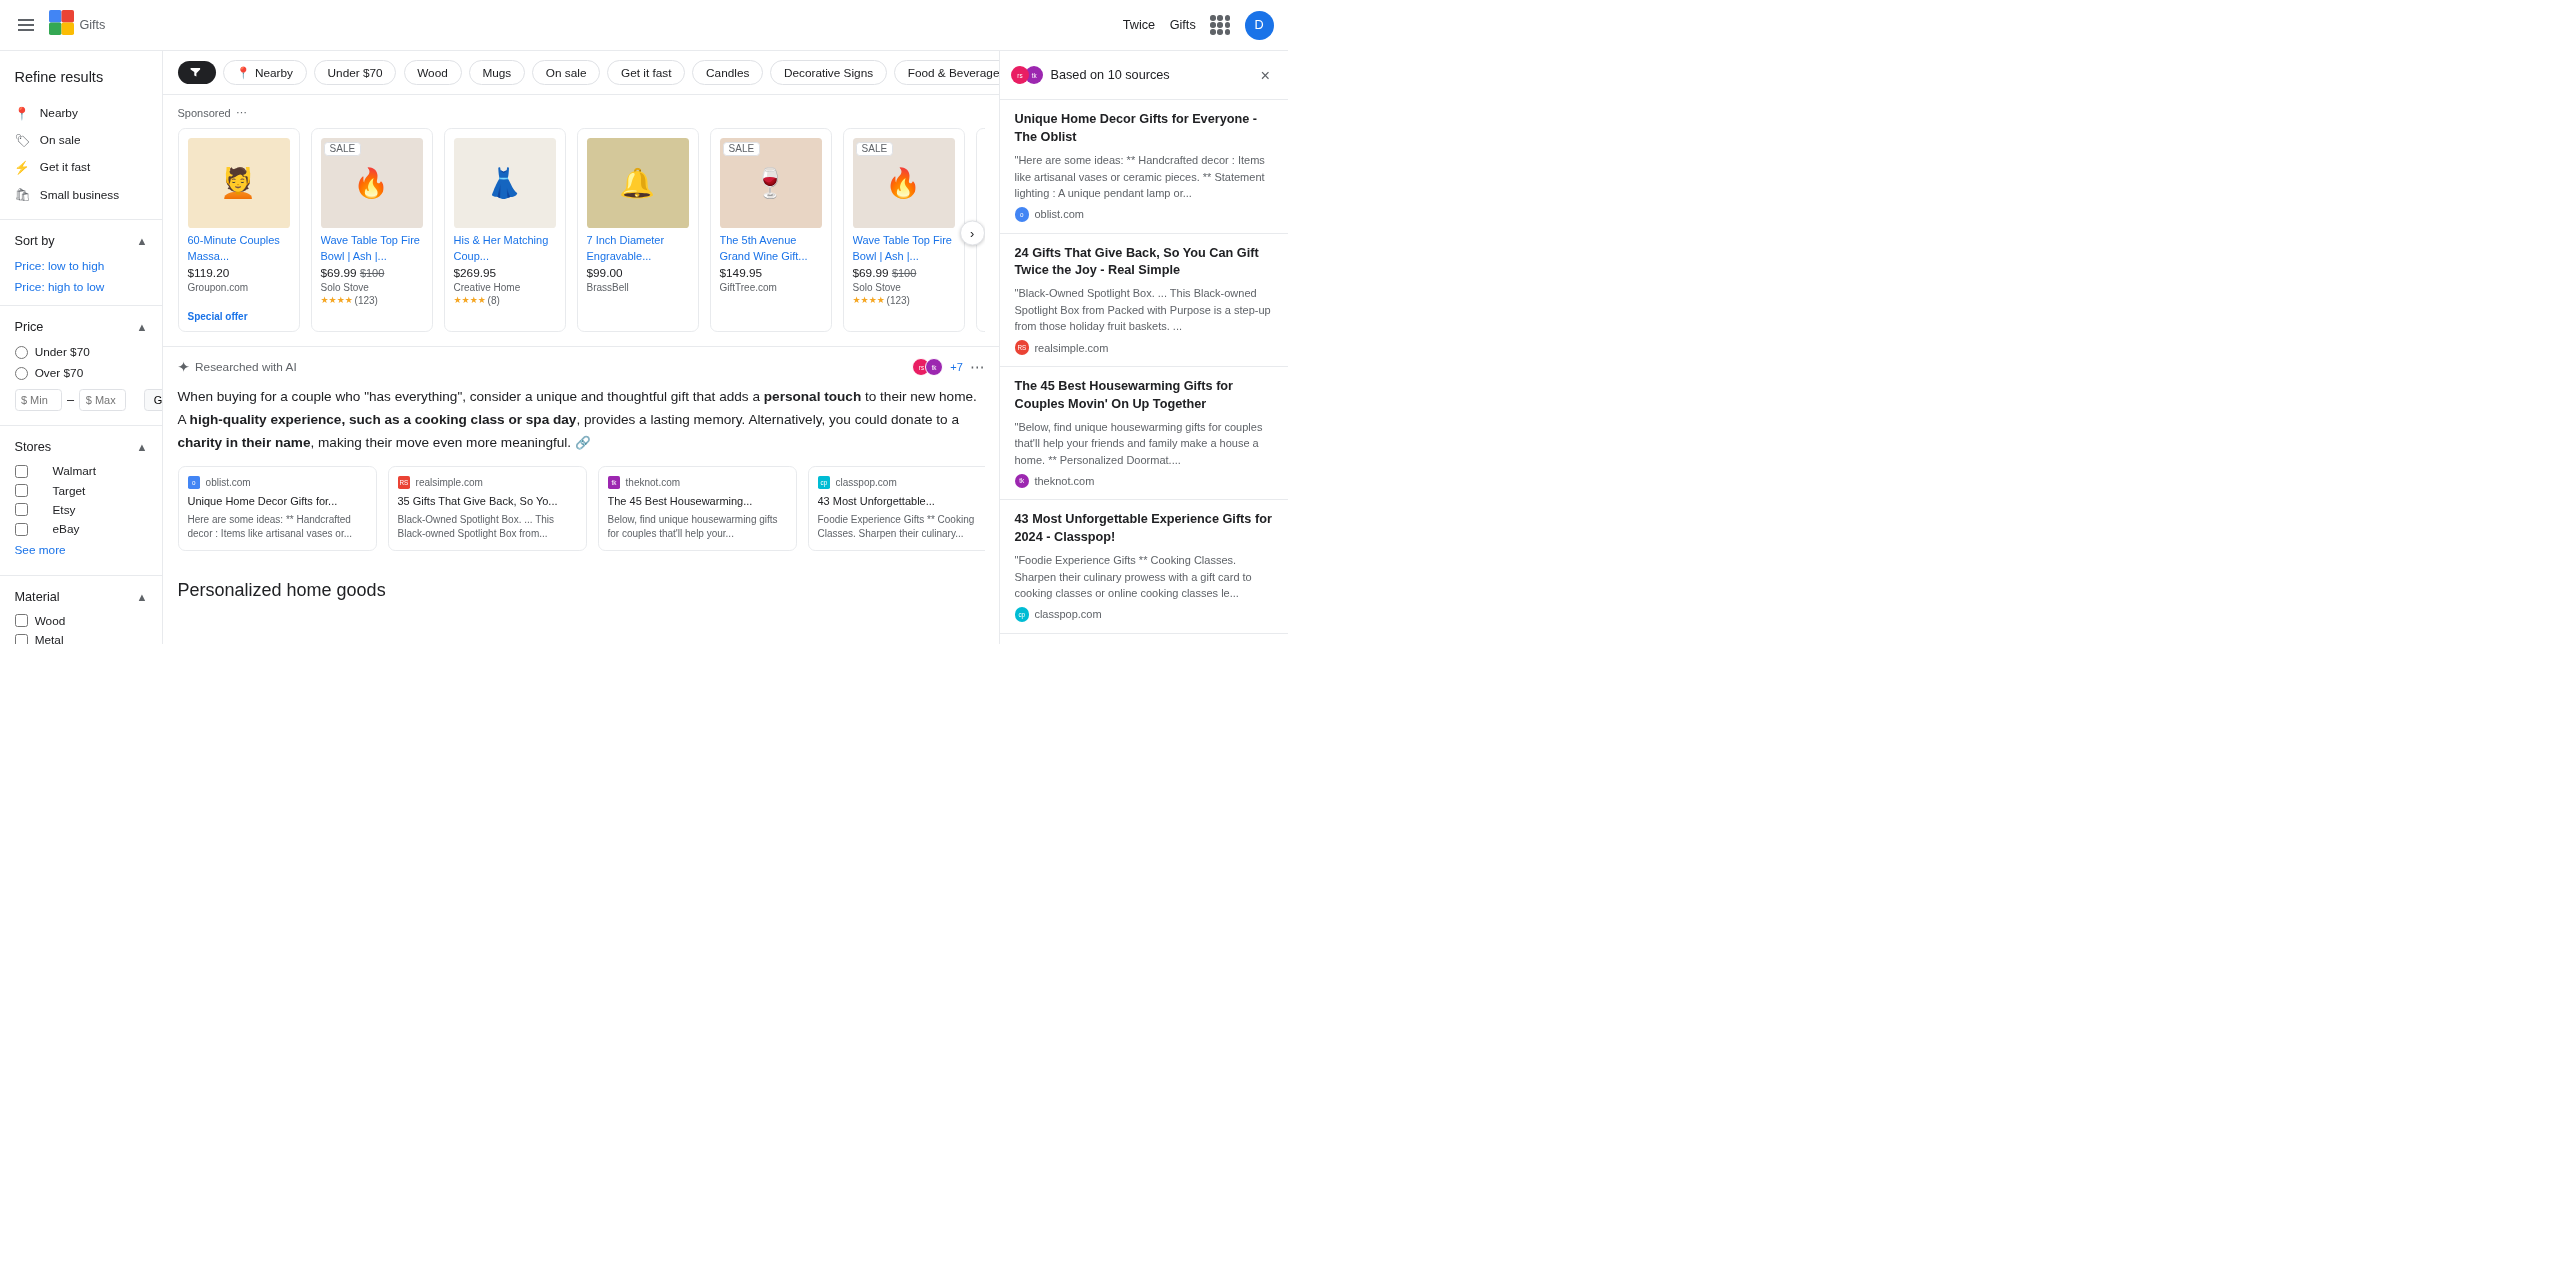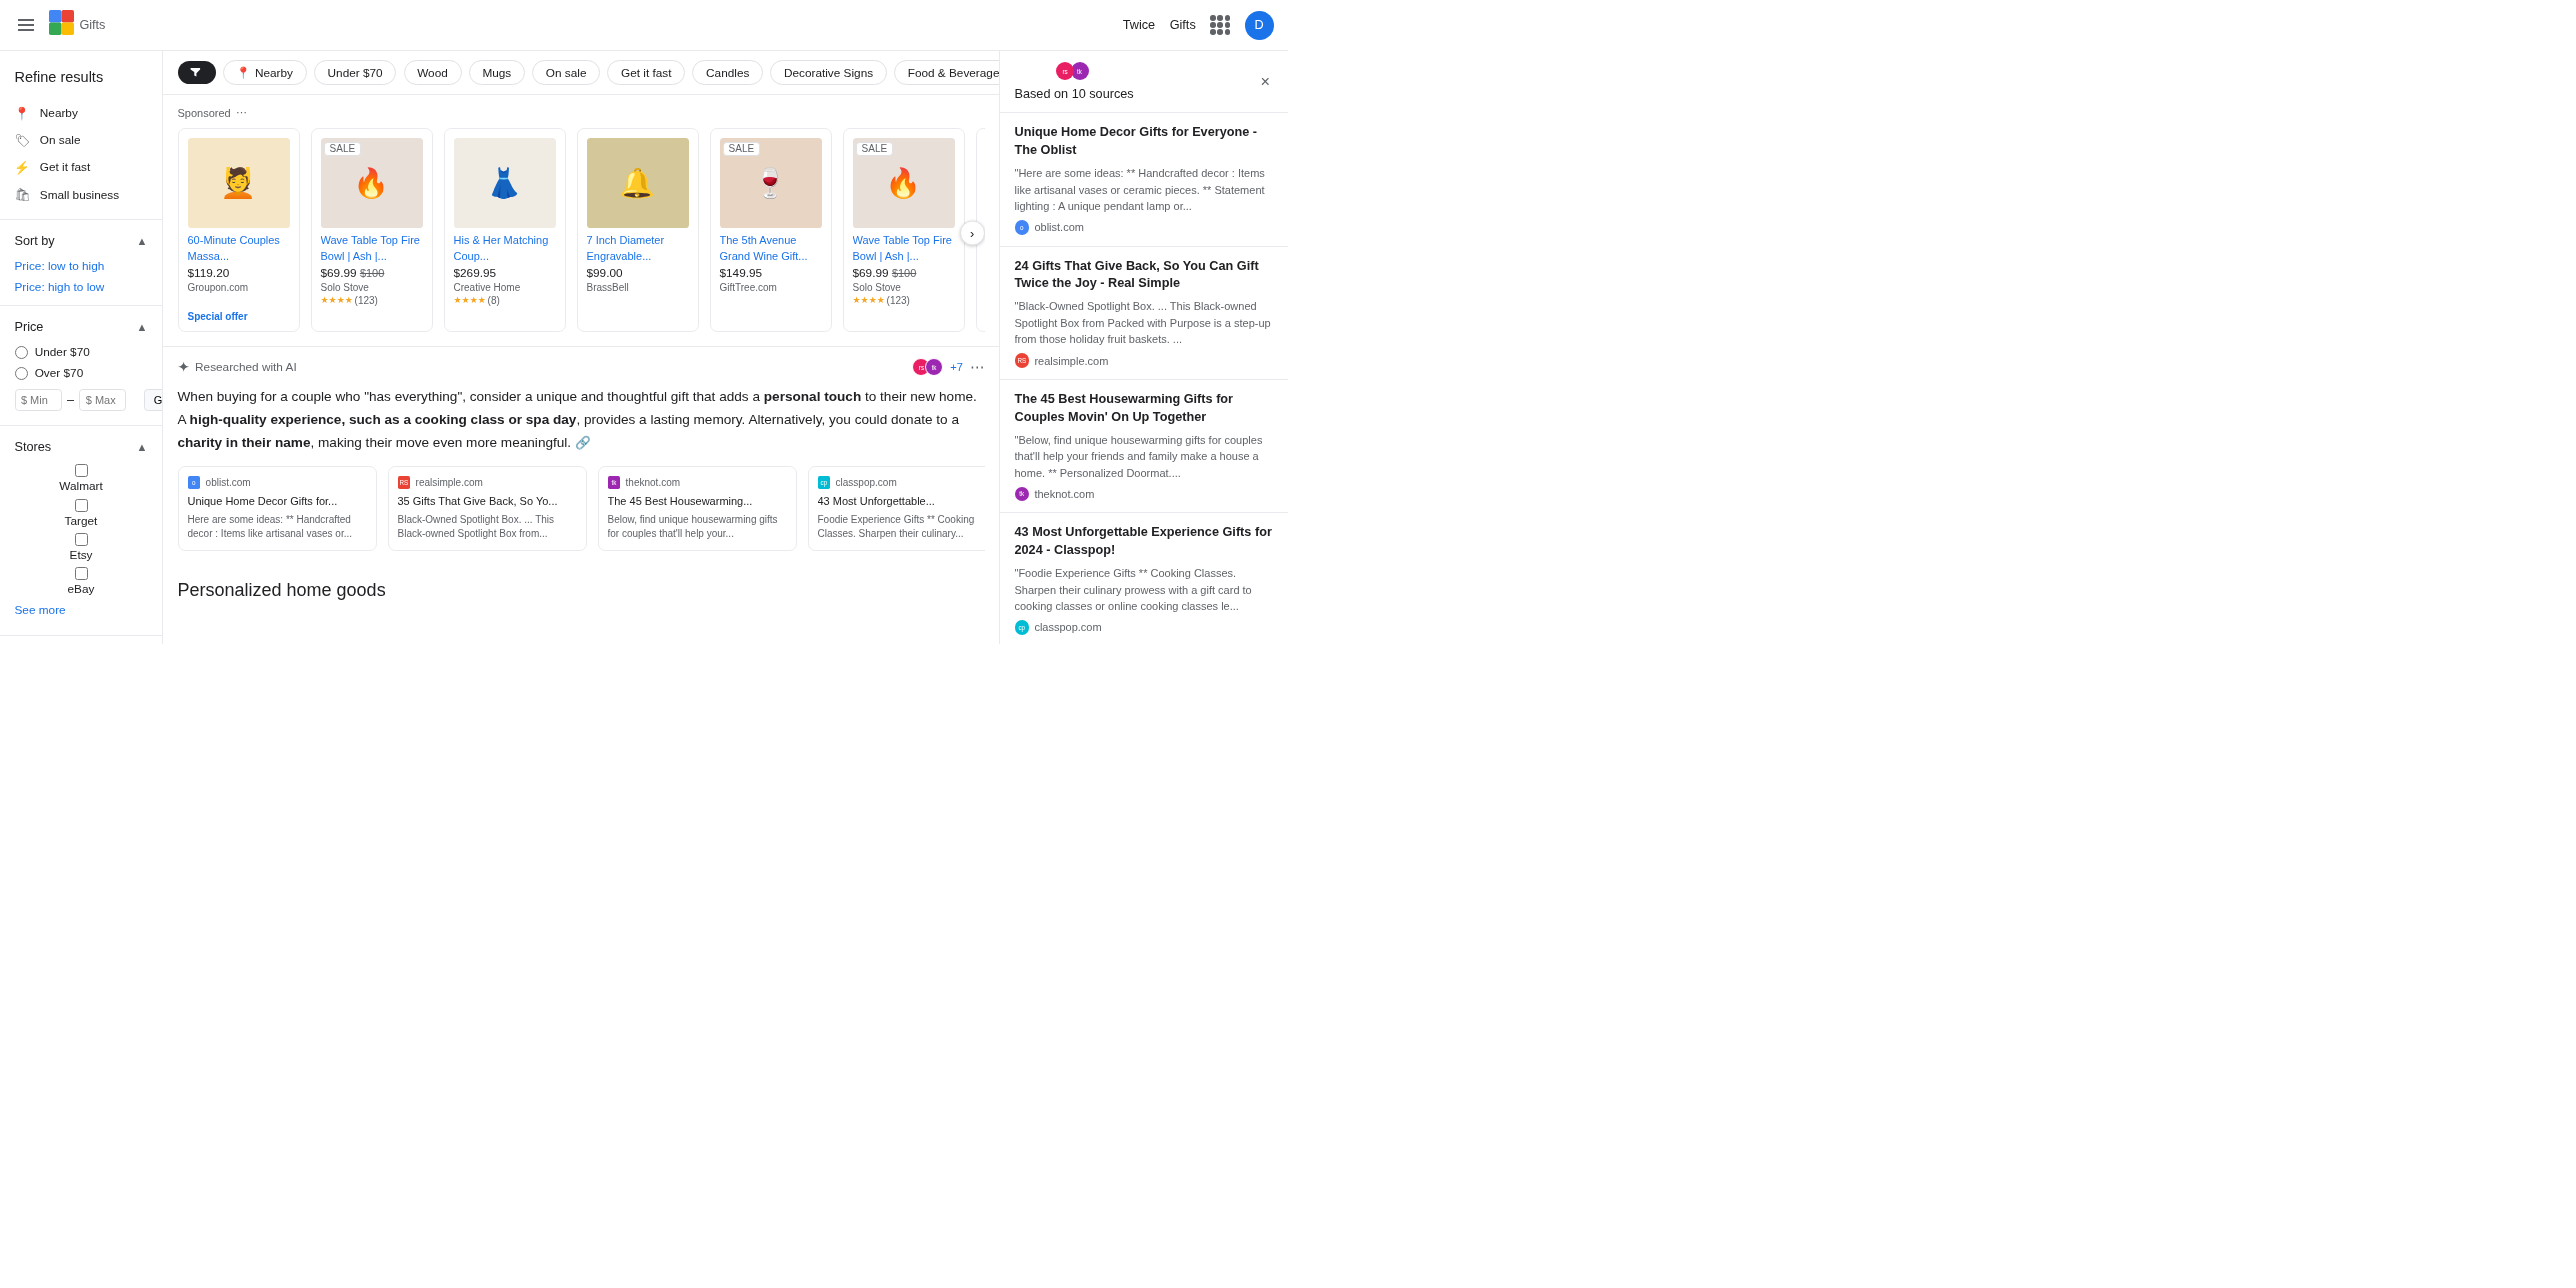--- a/index.html
+++ b/index.html
@@ -58,21 +58,21 @@
 
     .sort-item { padding: 3.6px 14.5px; font-size: 11.8px; color: #1a73e8; cursor: pointer; }
 
     .price-section { padding: 0 14.5px 7.2px; }
     .price-option { display: flex; align-items: center; gap: 7.2px; font-size: 11.8px; padding: 3.6px 0; cursor: pointer; }
     .price-inputs { display: flex; align-items: center; gap: 5.4px; margin-top: 5.4px; }
     .price-input { width: 47px; padding: 3.6px 5.4px; border: 0.9px solid #dfe1e5; border-radius: 3.6px; font-size: 11px; }
     .go-btn { padding: 3.6px 9px; border: 0.9px solid #dfe1e5; border-radius: 3.6px; font-size: 11px; cursor: pointer; background: #f8f9fa; margin-left: 12px; }
 
     .stores-section { padding: 0 14.5px 7.2px; }
-    .store-item { display: flex; align-items: center; gap: 2px; font-size: 11.8px; padding: 2.7px 0; flex-direction: column; }
+    .store-item { display: flex; align-items: center; gap: 25px; font-size: 11.8px; padding: 2.7px 0; }
     .store-item input[type=checkbox] { cursor: pointer; }
     .see-more-link { color: #1a73e8; font-size: 11.8px; cursor: pointer; padding: 3.6px 0; display: block; }
 
     .material-section { padding: 0 14.5px 7.2px; }
     .material-item { display: flex; align-items: center; gap: 7.2px; font-size: 11.8px; padding: 2.7px 0; }
 
     
     .content { flex: 1; overflow-y: auto; overflow-x: hidden; }
 
     
@@ -139,21 +139,21 @@
 
     
     .section-title { font-size: 18px; font-weight: 500; padding: 14.5px 14.5px 0; }
 
     
     .right-panel {
       width: 289px; min-width: 289px; border-left: 0.9px solid #e8eaed;
       overflow-y: auto; background: #fff;
     }
     .right-panel-header { display: flex; align-items: center; justify-content: space-between; padding: 11px 14.5px; border-bottom: 0.9px solid #e8eaed; }
-    .based-on { display: flex; align-items: center; gap: 7.2px; flex-direction: column; }
+    .based-on { display: flex; align-items: center; gap: 7.2px; }
     .based-on-icons { display: flex; }
     .based-icon { width: 18px; height: 18px; border-radius: 50%; background: #e8eaed; font-size: 8.1px; display: flex; align-items: center; justify-content: center; margin-left: -3.6px; }
     .close-btn { background: none; border: none; cursor: pointer; font-size: 16.3px; color: #5f6368; padding: 3.6px; }
 
     .result-card { padding: 11px 14.5px; border-bottom: 0.9px solid #e8eaed; cursor: pointer; }
     .result-card-title { font-size: 12.7px; font-weight: 600; color: #202124; line-height: 1.4; margin-bottom: 5.4px; }
     .result-card-snippet { font-size: 11px; color: #5f6368; line-height: 1.5; margin-bottom: 5.4px; overflow: hidden; display: -webkit-box; -webkit-line-clamp: 3; -webkit-box-orient: vertical; }
     .result-card-source { display: flex; align-items: center; gap: 5.4px; }
     .result-source-icon { width: 14.5px; height: 14.5px; border-radius: 50%; background: #e8eaed; display: flex; align-items: center; justify-content: center; font-size: 7.2px; }
     .result-source-domain { font-size: 11px; color: #5f6368; }

